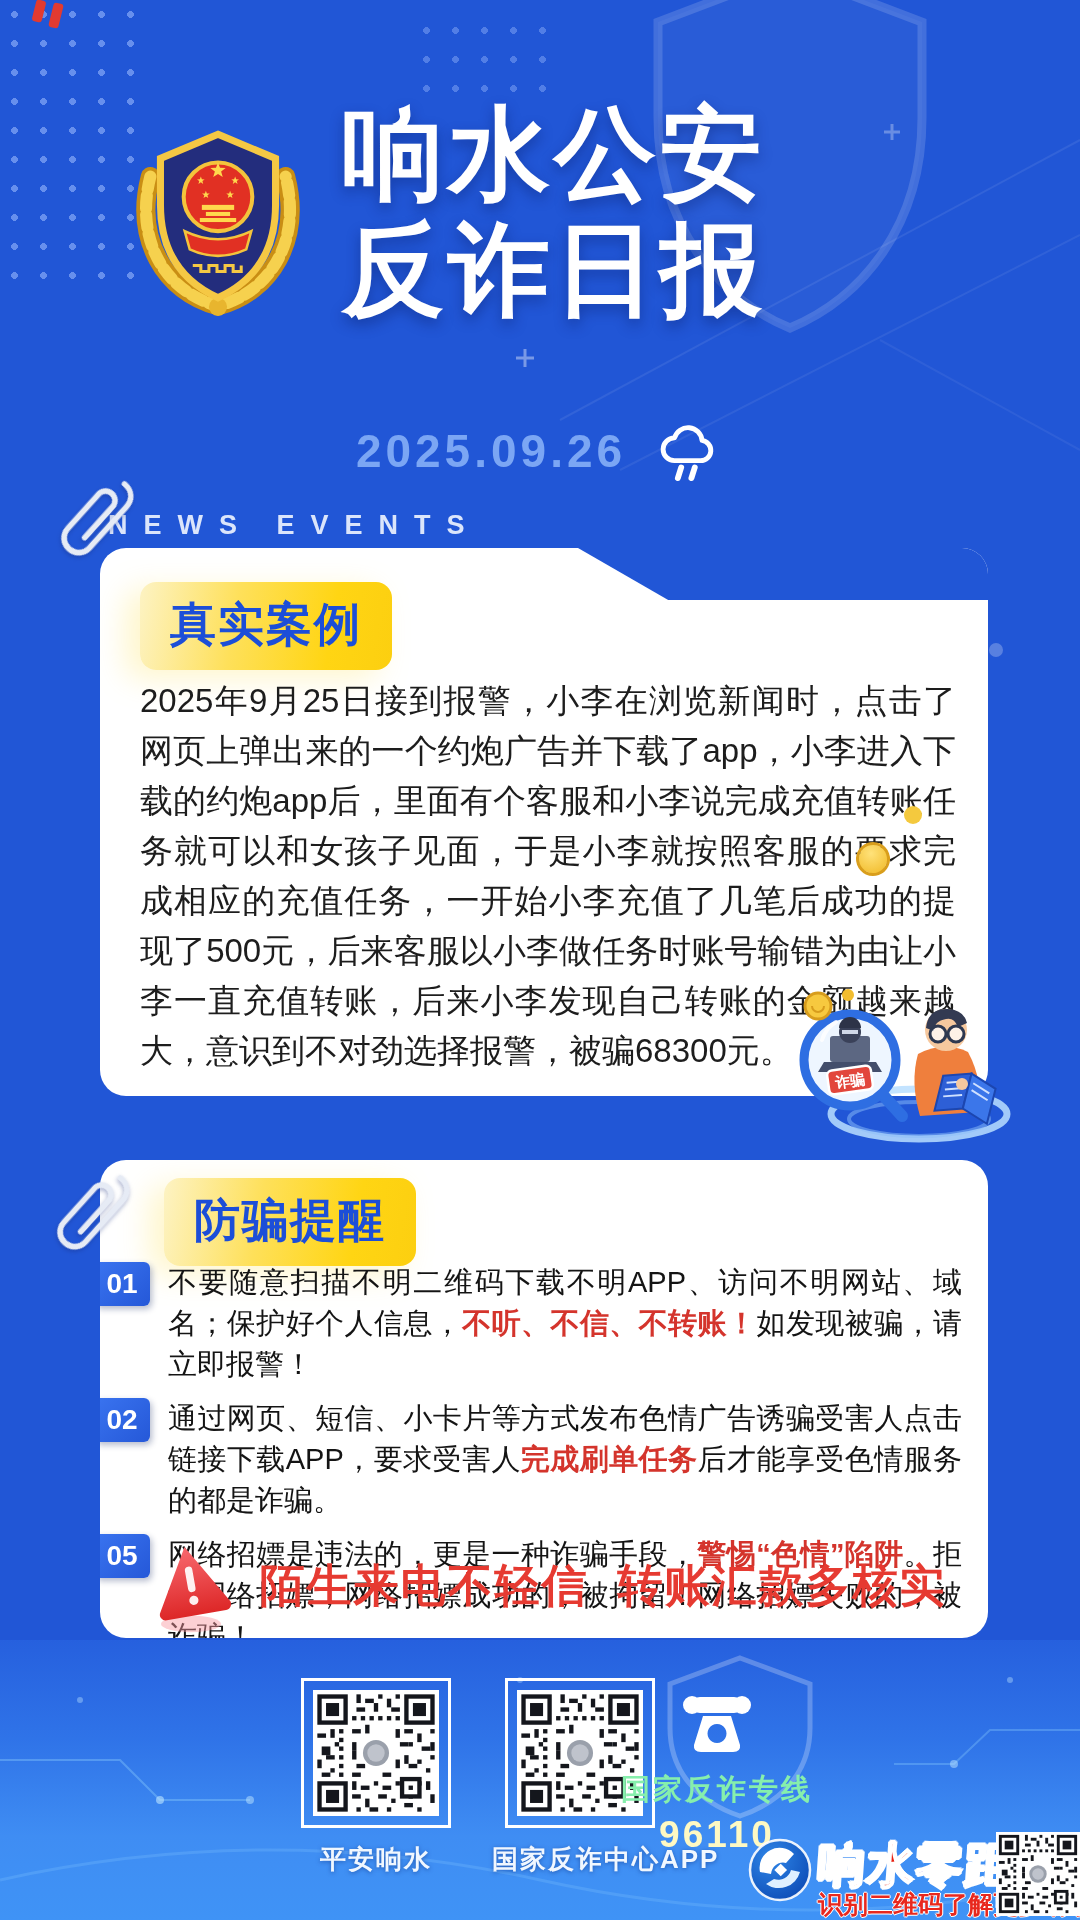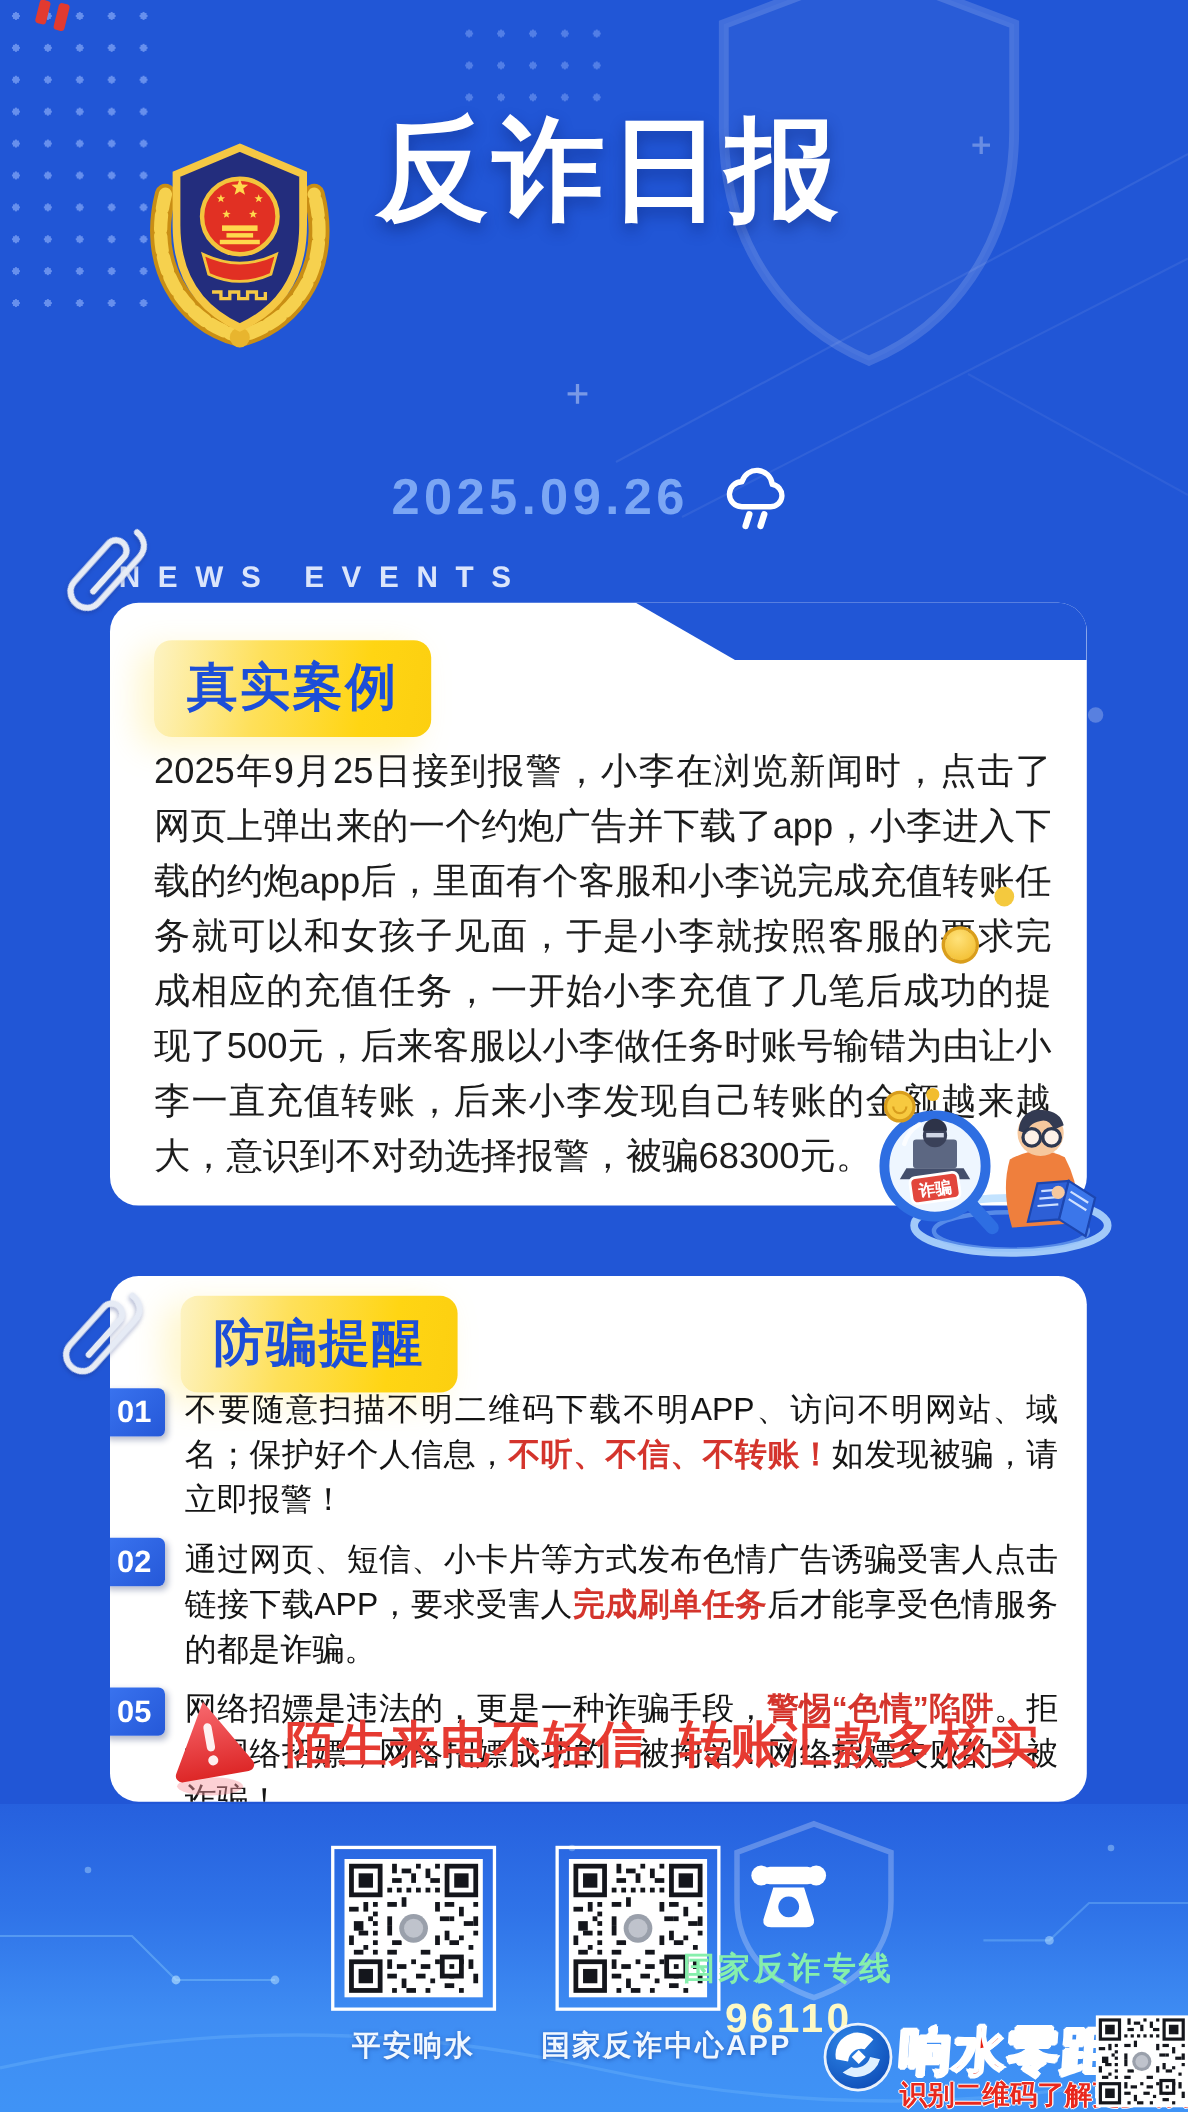--- a/index.html
+++ b/index.html
@@ -134,20 +134,21 @@
     <use href="#star" transform="translate(122,68) scale(.5)" fill="#ffd84d"></use>
     <use href="#star" transform="translate(93,82) scale(.5)" fill="#ffd84d"></use>
     <use href="#star" transform="translate(117,82) scale(.5)" fill="#ffd84d"></use>
     <rect x="89" y="92" width="32" height="5" fill="#ffd84d"></rect>
     <rect x="93" y="99" width="24" height="4" fill="#ffd84d"></rect>
     <rect x="87" y="105" width="36" height="4" fill="#ffd84d"></rect>
     <path d="M72,118 Q105,134 138,118 L133,136 Q105,149 77,136 Z" fill="#e13023" stroke="#f3c43c" stroke-width="2.5"></path>
     <path d="M80,152 h8 v6 h8 v-6 h8 v6 h8 v-6 h8 v6 h8 v-6" fill="none" stroke="#f5c844" stroke-width="3"></path>
   </svg>
   <div class="title">
+    <div>响水公安</div>
     <div>反诈日报</div>
   </div>
   <div class="date-row">
     <span class="date-txt">2025.09.26</span>
     <svg class="weather" viewBox="0 0 74 64">
       <path d="M23,42 h27 a10.5,10.5 0 0 0 1.5,-20.9 a14.5,14.5 0 0 0 -28.4,-2.6 A11.5,11.5 0 0 0 23,42 Z" fill="none" stroke="#fff" stroke-width="5" stroke-linejoin="round"></path>
       <line x1="30" y1="49" x2="26.5" y2="60" stroke="#fff" stroke-width="6" stroke-linecap="round"></line>
       <line x1="44" y1="49" x2="40.5" y2="60" stroke="#fff" stroke-width="6" stroke-linecap="round"></line>
     </svg>
   </div>

